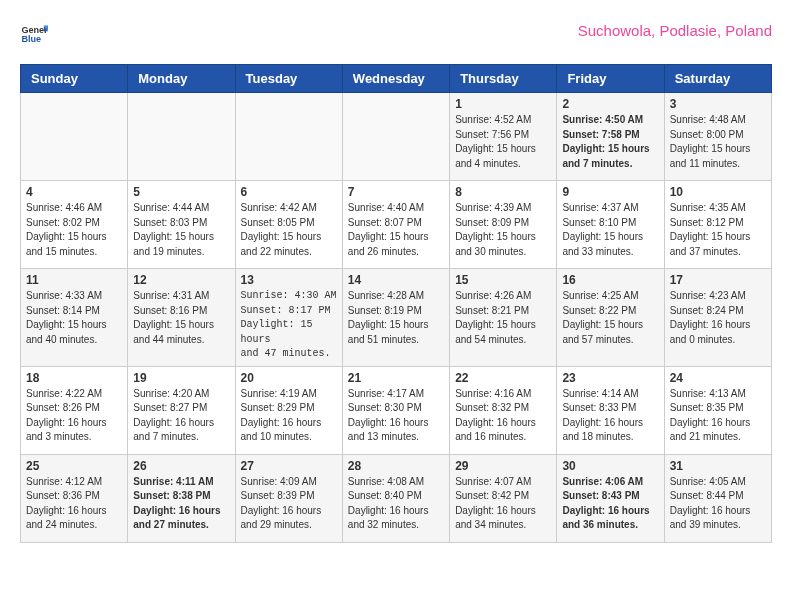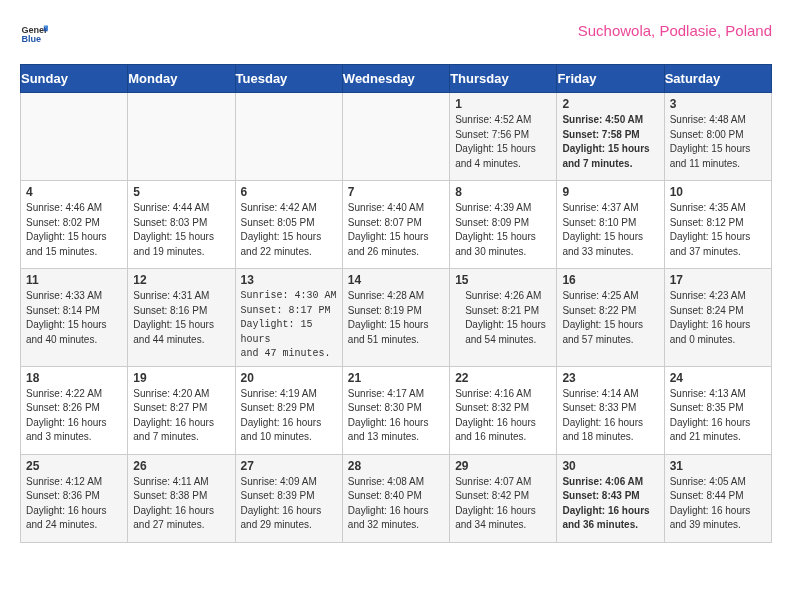--- a/index.html
+++ b/index.html
@@ -42,21 +42,21 @@
     table {
       width: 100%;
       border-collapse: collapse;
       table-layout: fixed;
     }
     thead tr th {
       background-color: #2255aa;
       color: #fff;
       font-size: 13px;
       font-weight: bold;
-      padding: 6px 0;
+      padding: 6px 10px;
       text-align: left;
       border: 1px solid #1a4488;
     }
     tbody tr td {
       vertical-align: top;
       padding: 4px 5px;
       border: 1px solid #ccc;
       font-size: 10.5px;
       color: #333;
       height: 88px;
@@ -216,21 +216,21 @@
         </td>
         <td>
           <span class="day-number">14</span>
           <div class="day-info" style="white-space: pre-line;">Sunrise: 4:28 AM
 Sunset: 8:19 PM
 Daylight: 15 hours
 and 51 minutes.</div>
         </td>
         <td>
           <span class="day-number">15</span>
-          <div class="day-info" style="white-space: pre-line; margin-left: 10px;">Sunrise: 4:26 AM
+          <div class="day-info" style="white-space: pre-line;">Sunrise: 4:26 AM
 Sunset: 8:21 PM
 Daylight: 15 hours
 and 54 minutes.</div>
         </td>
         <td>
           <span class="day-number">16</span>
           <div class="day-info" style="white-space: pre-line;">Sunrise: 4:25 AM
 Sunset: 8:22 PM
 Daylight: 15 hours
 and 57 minutes.</div>
@@ -297,21 +297,21 @@
       <tr>
         <td>
           <span class="day-number">25</span>
           <div class="day-info" style="white-space: pre-line;">Sunrise: 4:12 AM
 Sunset: 8:36 PM
 Daylight: 16 hours
 and 24 minutes.</div>
         </td>
         <td>
           <span class="day-number">26</span>
-          <div class="day-info" style="white-space: pre-line;">Sunrise: 4:11 AM
+          <div class="day-info" style="white-space: pre-line; font-weight: bold;">Sunrise: 4:11 AM
 Sunset: 8:38 PM
 Daylight: 16 hours
 and 27 minutes.</div>
         </td>
         <td>
           <span class="day-number">27</span>
           <div class="day-info" style="white-space: pre-line;">Sunrise: 4:09 AM
 Sunset: 8:39 PM
 Daylight: 16 hours
 and 29 minutes.</div>

